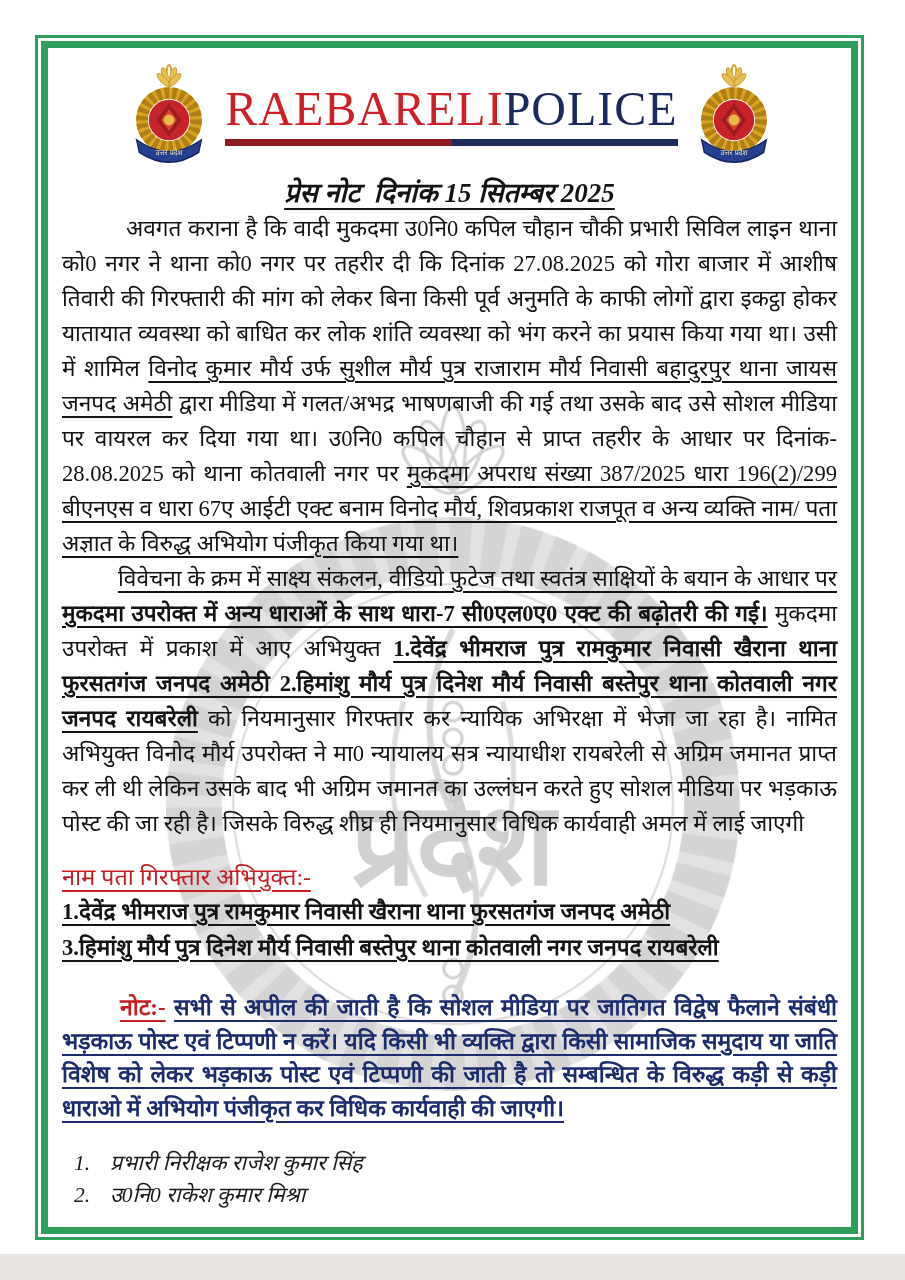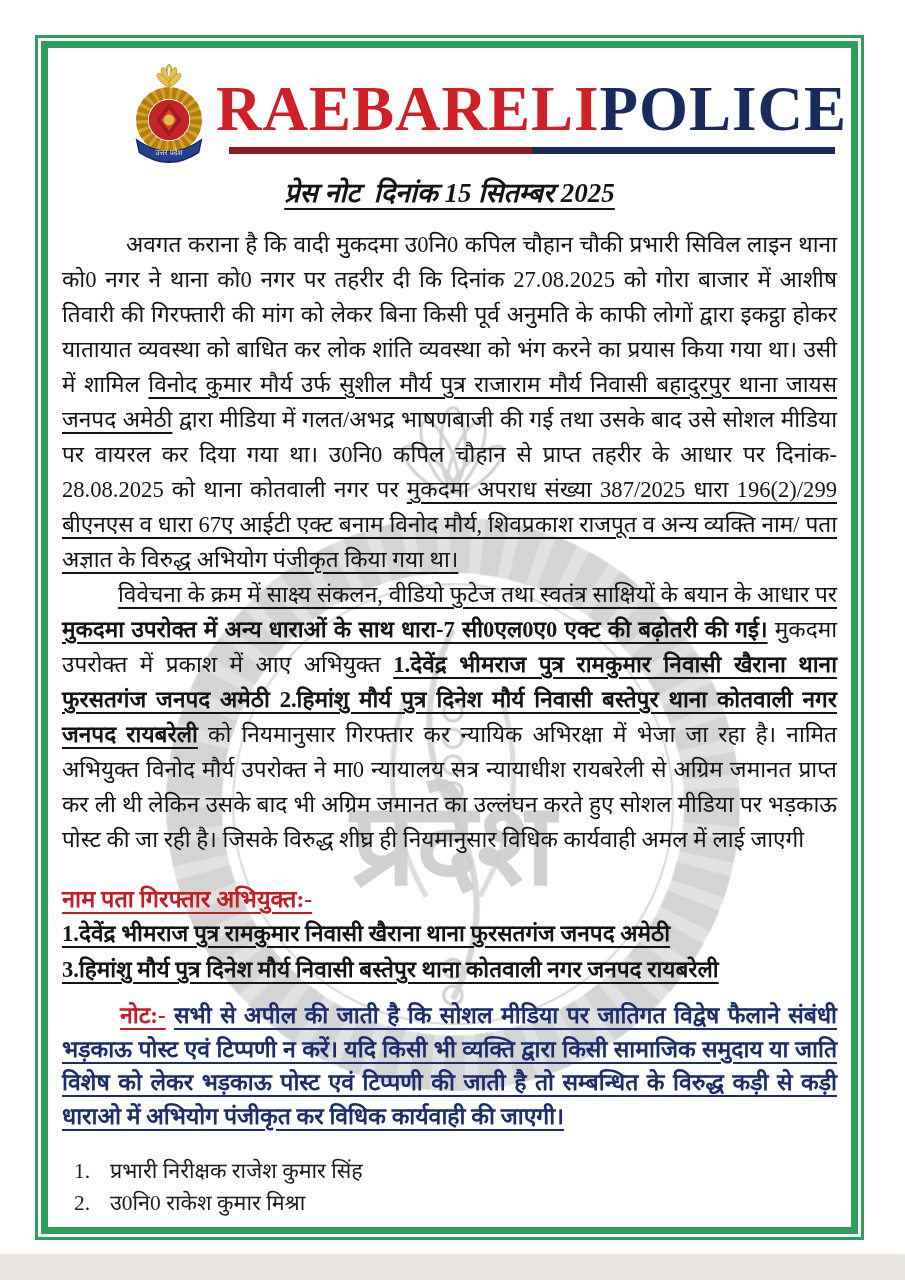--- a/index.html
+++ b/index.html
@@ -21,51 +21,51 @@
   .bottom-strip{position:absolute;left:0;right:0;bottom:0;height:26px;background:#e9e6e1;}
   .outer-frame{position:absolute;left:35px;top:35px;width:829px;height:1205px;border:3px solid var(--green);box-sizing:border-box;}
   .inner-frame{position:absolute;inset:3px;border:7px solid var(--green);overflow:hidden;background:#fff;}
   .watermark{position:absolute;left:95px;top:345px;width:620px;height:740px;z-index:0;pointer-events:none;}
   .content{position:relative;z-index:1;padding:6px 14px 0 14px;}
 
   
   .header-row{display:flex;align-items:center;justify-content:space-between;padding:0 58px 0 62px;margin-top:8px;}
   .badge{width:90px;height:107px;flex:0 0 auto;}
   .brand-block{flex:1;display:flex;flex-direction:column;align-items:center;margin:0 2px;}
-  .brand{font-size:63px;font-weight:bold;letter-spacing:1px;line-height:1.0;white-space:nowrap;}
+  .brand{font-size:48px;font-weight:normal;letter-spacing:1px;line-height:1.0;white-space:nowrap;}
   .brand .red{color:var(--brand-red);}
   .brand .navy{color:var(--brand-navy);}
   .divider{display:flex;width:96%;height:7px;margin-top:6px;}
   .divider .half-red{flex:1;background:var(--div-red);}
   .divider .half-navy{flex:1;background:var(--div-navy);}
   .doc-title{
     text-align:center;font-size:27px;font-weight:bold;margin-top:4px;
     white-space:pre-wrap;
     font-style:italic;
   }
   .doc-title span{text-decoration:underline;text-underline-offset:6px;text-decoration-thickness:2px;}
 
   
   .para{font-size:22.6px;line-height:35px;text-align:justify;margin:0;}
-  .para.p1{margin-top:17px;text-indent:64px;}
+  .para.p1{margin-top:1px;text-indent:64px;}
   .para.p2{text-indent:56px;}
   .b{font-weight:bold;}
   .u{text-decoration:underline;text-underline-offset:5px;text-decoration-thickness:1.8px;}
   .c-red{color:var(--heading-red);}
   .c-navy{color:var(--note-navy);}
 
   .section-heading{
-    color:var(--heading-red);font-weight:bold;font-size:23.5px;line-height:33px;margin-top:26px;
+    color:var(--heading-red);font-weight:normal;font-size:23.5px;line-height:33px;margin-top:20px;
   }
   .section-heading .u{text-decoration-thickness:2px;}
   .arrested-line{font-size:22.6px;font-weight:bold;line-height:36px;}
-  .note-para{font-size:23px;line-height:33.5px;text-align:justify;margin-top:11px;text-indent:58px;}
+  .note-para{font-size:23px;line-height:33.5px;text-align:justify;margin-top:25px;text-indent:58px;}
   .note-para span{font-weight:bold;}
 
-  ol.team-list{list-style:none;counter-reset:n;margin:3px 0 0 0;padding:0 0 0 12px;}
+  ol.team-list{list-style:none;counter-reset:n;margin:3px 0 0 0;padding:0 0 0 12px;font-style:italic;}
   ol.team-list li{counter-increment:n;font-size:21.5px;line-height:31.5px;color:#1c1c1c;}
   ol.team-list li::before{content:counter(n) ".";display:inline-block;width:36px;}
 </style>
 </head>
 <body>
 
 <div class="outer-frame">
   <div class="inner-frame">
 
     <svg class="watermark" viewBox="0 0 600 720" aria-hidden="true">

